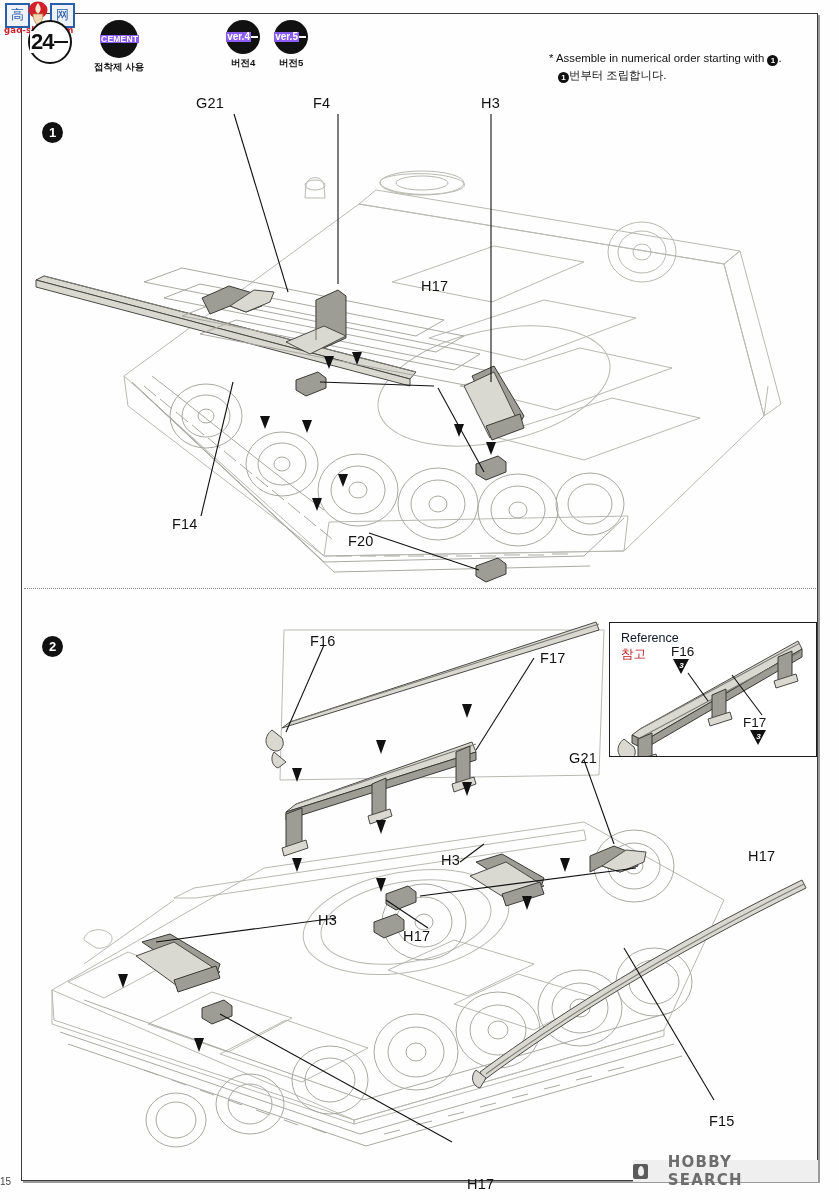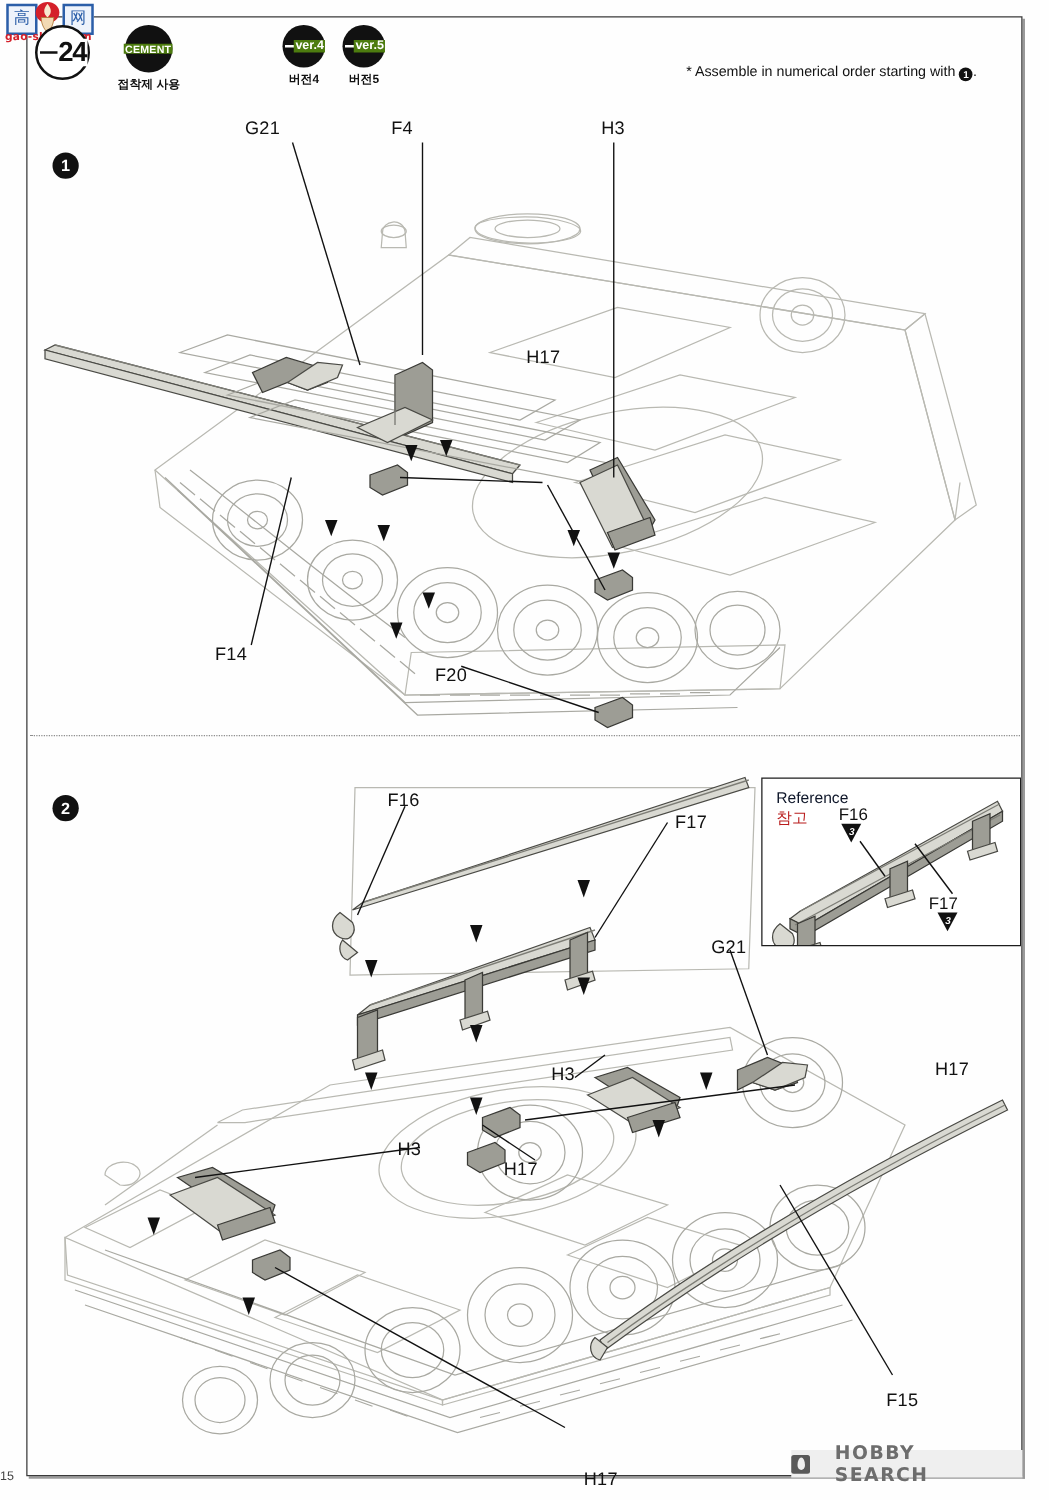--- a/index.html
+++ b/index.html
@@ -20,28 +20,28 @@
     position:absolute;left:23px;top:15px;width:797px;height:1168px;
     border-right:2px solid #9a9a9a;border-bottom:2px solid #9a9a9a;
     box-sizing:border-box;pointer-events:none;
   }
 
   
   .hdr{position:absolute;left:28px;top:20px;display:flex;align-items:flex-start;gap:22px;}
   .icon-col{display:flex;flex-direction:column;align-items:center;}
   .circ{
     width:38px;height:38px;border-radius:50%;background:#111;color:#fff;
-    display:flex;align-items:center;justify-content:flex-end;position:relative;
+    display:flex;align-items:center;justify-content:flex-start;position:relative;
     font-weight:bold;
   }
   .circ::after{
     content:"";position:absolute;left:2px;right:2px;top:50%;height:2px;
     background:#fff;transform:translateY(-50%);
   }
-  .circ span{position:relative;z-index:2;background:#4d7c0f;padding:0 1px;line-height:1;}
+  .circ span{position:relative;z-index:2;background:#8b5cf6;padding:0 1px;line-height:1;}
   .circ.big{width:44px;height:44px;}
   .circ.big span{font-size:21px;letter-spacing:-1px;}
   .circ.cement span{font-size:8.5px;letter-spacing:.2px;}
   .circ.ver{width:34px;height:34px;}
   .circ.ver span{font-size:10px;}
   .ico-cap{font-size:9.5px;margin-top:3px;color:#111;font-weight:bold;white-space:nowrap;}
   .circ.big{border:2.5px solid #111;box-sizing:border-box;background:#fff;color:#111;}
   .circ.big::after{background:#111;}
   .circ.big span{background:#fff;color:#111;font-size:22px;}
 
@@ -184,20 +184,21 @@
     <div class="icon-col" style="margin-left:-8px">
       <div class="circ ver">
         <span>ver.5</span>
       </div>
       <div class="ico-cap">버전5</div>
     </div>
   </div>
 
   <div class="note">
     <div><span>* Assemble in numerical order starting with </span><span class="inline-one">1</span><span>.</span></div>
+    <div class="l2"><span class="inline-one">1</span><span>번부터 조립합니다.</span></div>
   </div>
 
   <div class="stepnum" style="left:42px;top:122px">
     <span>1</span>
   </div>
 
   <div class="art" style="left:24px;top:86px;width:792px;height:500px">
   <svg width="792" height="500" viewBox="0 0 792 500">
     <g class="ln">
 

